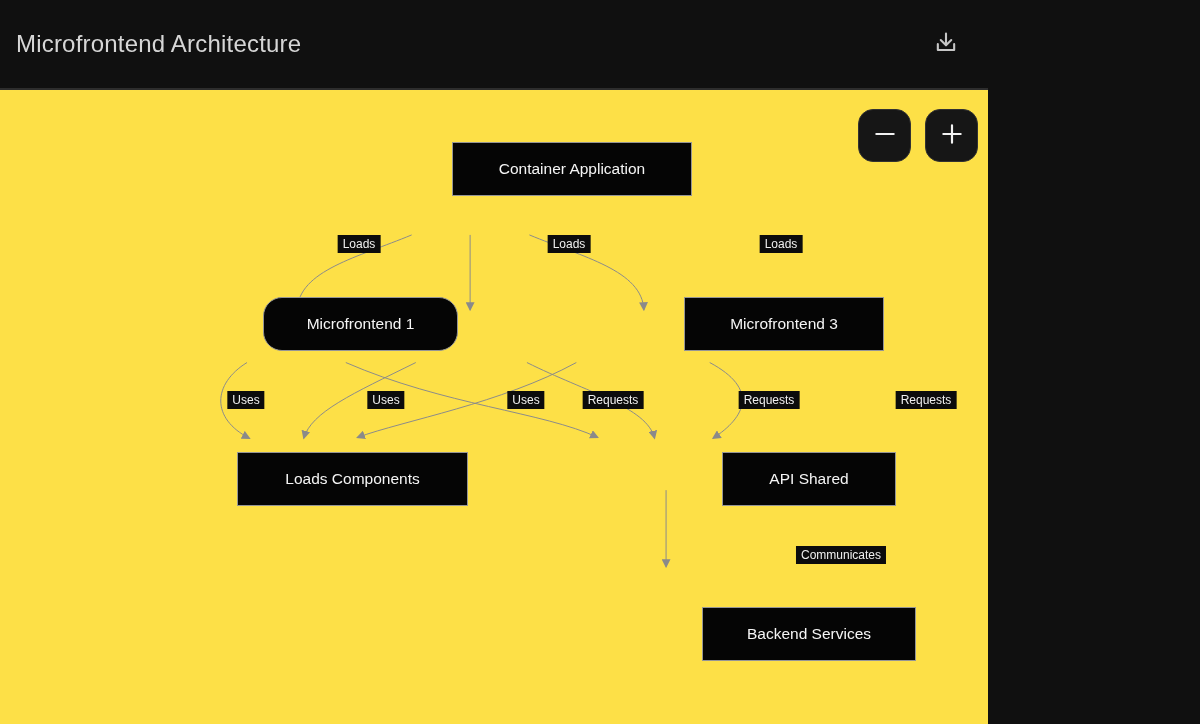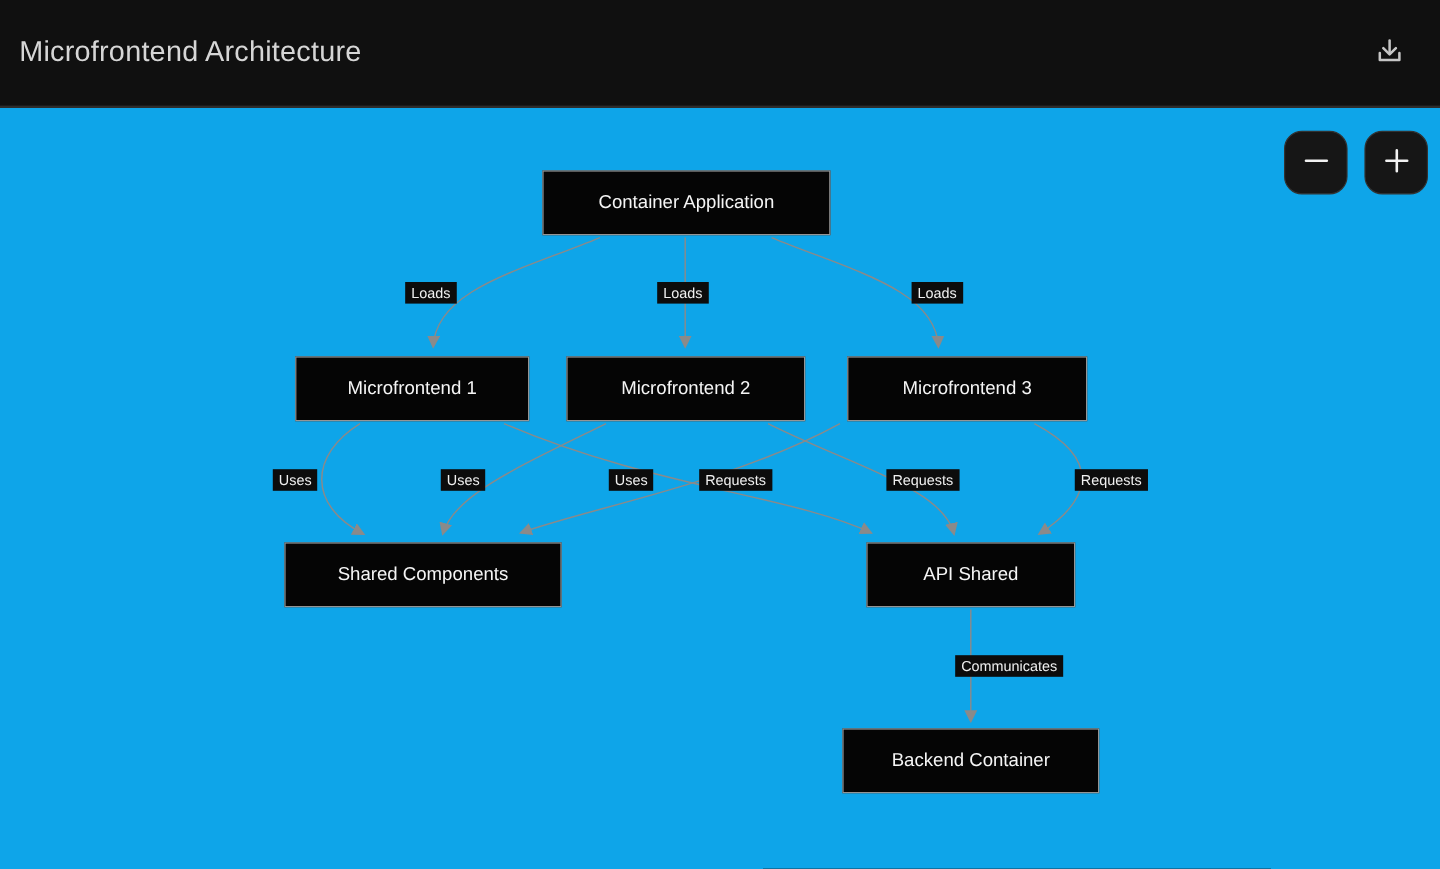--- a/index.html
+++ b/index.html
@@ -2,21 +2,21 @@
 <html><head>
 <meta charset="utf-8">
 <style>
   * { margin: 0; padding: 0; box-sizing: border-box; }
   html, body { width: 1200px; height: 724px; overflow: hidden; }
   body {
     font-family: "Liberation Sans", "DejaVu Sans", sans-serif;
     background: #101010;
     position: relative;
   }
-  .app { width: 1200px; height: 724px; display: flex; flex-direction: column; }
+  .app { width: 988px; height: 724px; display: flex; flex-direction: column; }
 
   
   .header {
     height: 90px;
     background: #101010;
     border-bottom: 2px solid #2d2d2d;
     display: flex;
     align-items: center;
     justify-content: space-between;
     padding: 0 24px 0 16px;
@@ -35,21 +35,21 @@
     display: flex;
     align-items: center;
     justify-content: center;
     padding: 4px;
   }
 
   
   .canvas {
     position: relative;
     flex: 1 1 auto;
-    background: #0ea5e9;
+    background: #fde047;
     padding-left: 32px;
   }
   .zoom-controls {
     position: absolute;
     top: 19px;
     right: 10px;
     display: flex;
     gap: 14px;
     z-index: 5;
   }
@@ -149,37 +149,34 @@
         <path d="M 420 262 C 540 314, 660 322, 726 353" marker-end="url(#arrow)"></path>
         <path d="M 640 262 C 712 298, 786 316, 795 354" marker-end="url(#arrow)"></path>
         <path d="M 862 262 C 922 294, 906 328, 866 354" marker-end="url(#arrow)"></path>
         <path d="M 809 417 L 809 510" marker-end="url(#arrow)"></path>
       </g>
     </svg>
 
     <div class="node" style="left:452px; top:52px; width:240px; height:54px;">
       <span>Container Application</span>
     </div>
-    <div class="node" style="left:246px; top:207px; width:195px; height:54px;">
+    <div class="node" style="left:263px; top:207px; width:195px; height:54px;border-radius:19px;">
       <span>Microfrontend 1</span>
     </div>
-    <div class="node" style="left:472px; top:207px; width:199px; height:54px;">
-      <span>Microfrontend 2</span>
-    </div>
-    <div class="node" style="left:684px; top:207px; width:200px; height:54px;margin-left:22px;">
+    <div class="node" style="left:684px; top:207px; width:200px; height:54px;">
       <span>Microfrontend 3</span>
     </div>
     <div class="node" style="left:237px; top:362px; width:231px; height:54px;">
-      <span>Shared Components</span>
+      <span>Loads Components</span>
     </div>
     <div class="node" style="left:722px; top:362px; width:174px; height:54px;">
       <span>API Shared</span>
     </div>
     <div class="node" style="left:702px; top:517px; width:214px; height:54px;">
-      <span>Backend Container</span>
+      <span>Backend Services</span>
     </div>
 
     <div class="edge-label" style="left:359px; top:154px;">Loads</div>
     <div class="edge-label" style="left:569px; top:154px;">Loads</div>
     <div class="edge-label" style="left:781px; top:154px;">Loads</div>
     <div class="edge-label" style="left:246px; top:310px;">Uses</div>
     <div class="edge-label" style="left:386px; top:310px;">Uses</div>
     <div class="edge-label" style="left:526px; top:310px;">Uses</div>
     <div class="edge-label" style="left:613px; top:310px;">Requests</div>
     <div class="edge-label" style="left:769px; top:310px;">Requests</div>

